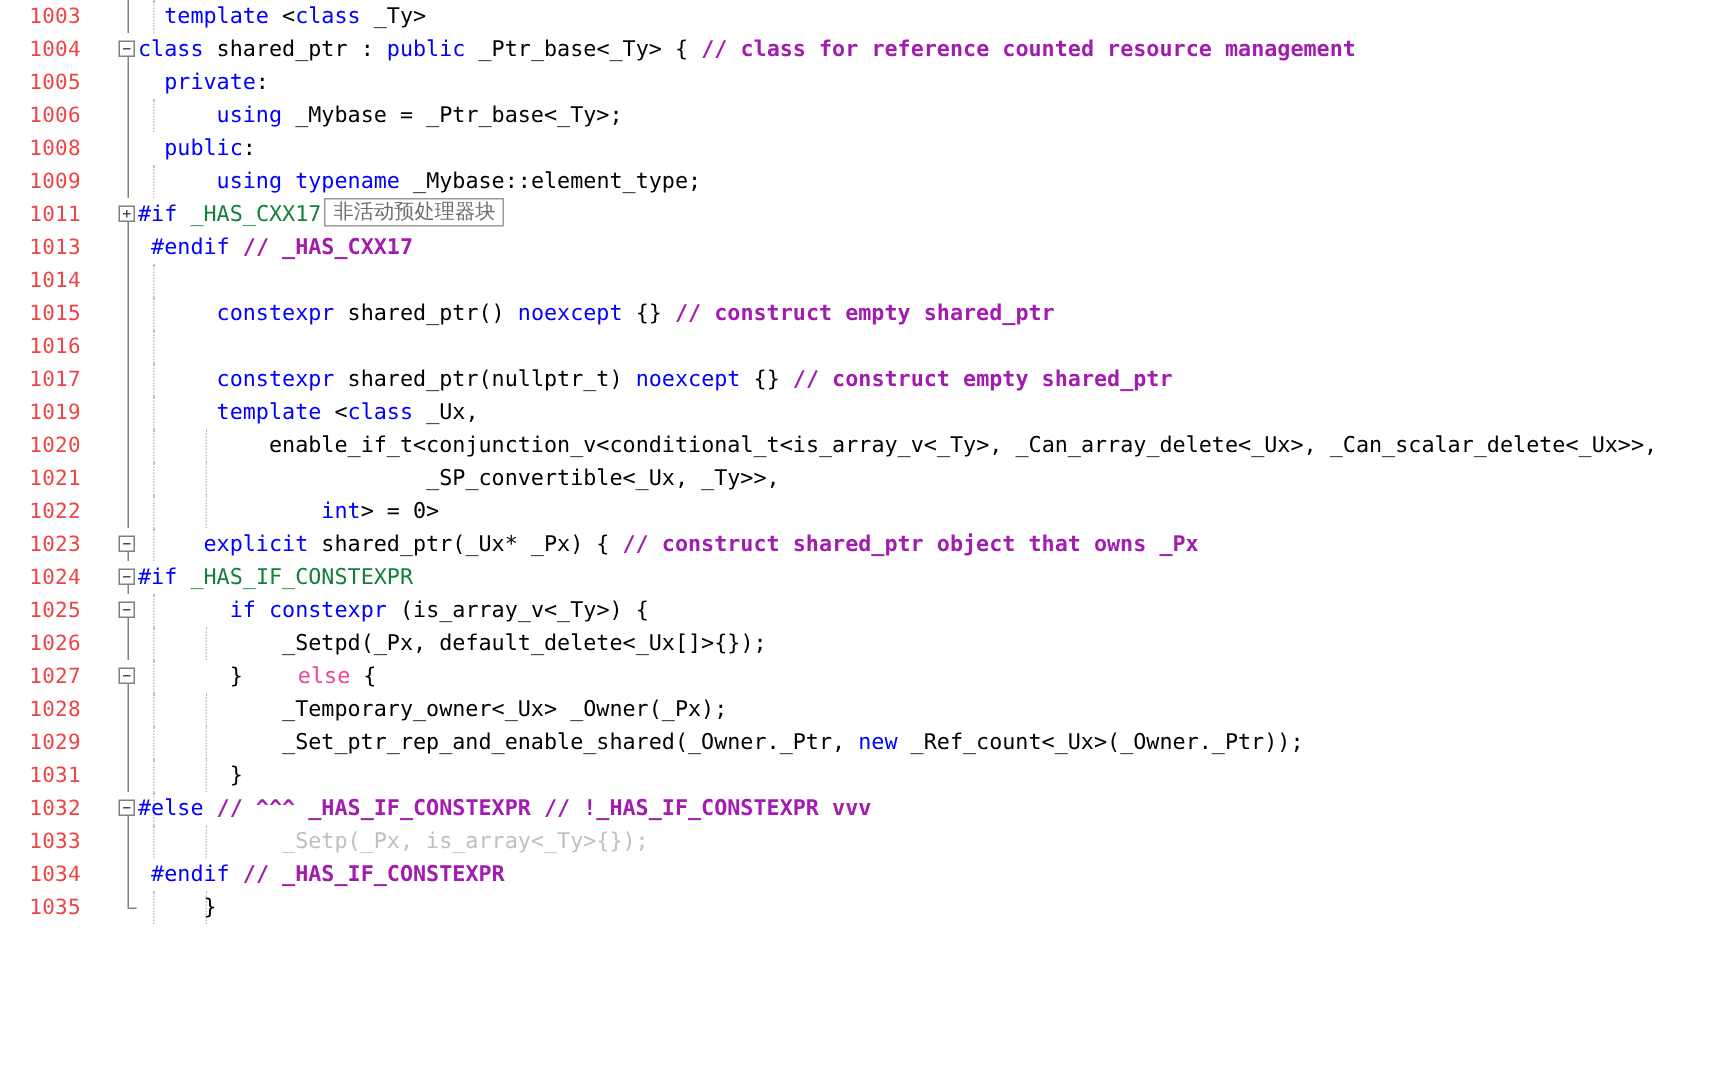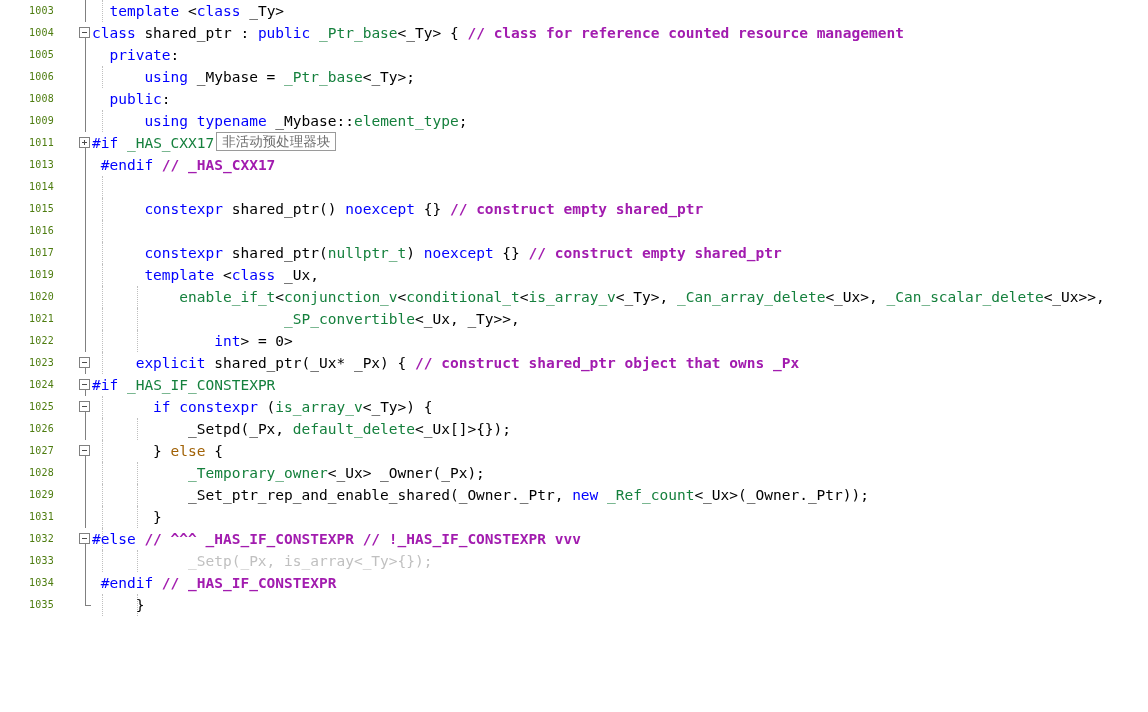--- a/index.html
+++ b/index.html
@@ -29,22 +29,22 @@
     font-size: 14.5px;
   }
 
   
   .gutter {
     position: absolute;
     left: 0;
     top: 0;
     width: 54px;
     text-align: right;
-    color: #4d7c0f;
-    font-size: 10px;
+    color: #ef4444;
+    font-size: 14px;
     letter-spacing: 0.2px;
   }
 
   
   .foldmargin {
     position: absolute;
     left: 72px;
     top: 0;
     width: 22px;
     height: 22px;
@@ -106,23 +106,23 @@
     width: 0;
     height: 22px;
     border-left: 1px dotted #bfbfbf;
   }
 
   
   .kw   { color: #0000ff; }            
   .pp   { color: #0000ff; }            
   .ppm  { color: #15803d; }            
   .cmt  { color: #a21caf; font-weight: bold; }            
-  .typ  { color: #15803d; }            
+  .typ  { color: #000000; }            
   .pun  { color: #000000; }            
-  .ctl  { color: #a16207; }
+  .ctl  { color: #ec4899; margin-left: 28px; }
   .inactive, .inactive * { color: #c0c0c0 !important; }
 
   
   .badge {
     display: inline-block;
     border: 1px solid #9a9a9a;
     background: #ffffff;
     color: #6d6d6d;
     font-family: "DejaVu Sans", "Liberation Sans", sans-serif;
     font-size: 13.5px;

